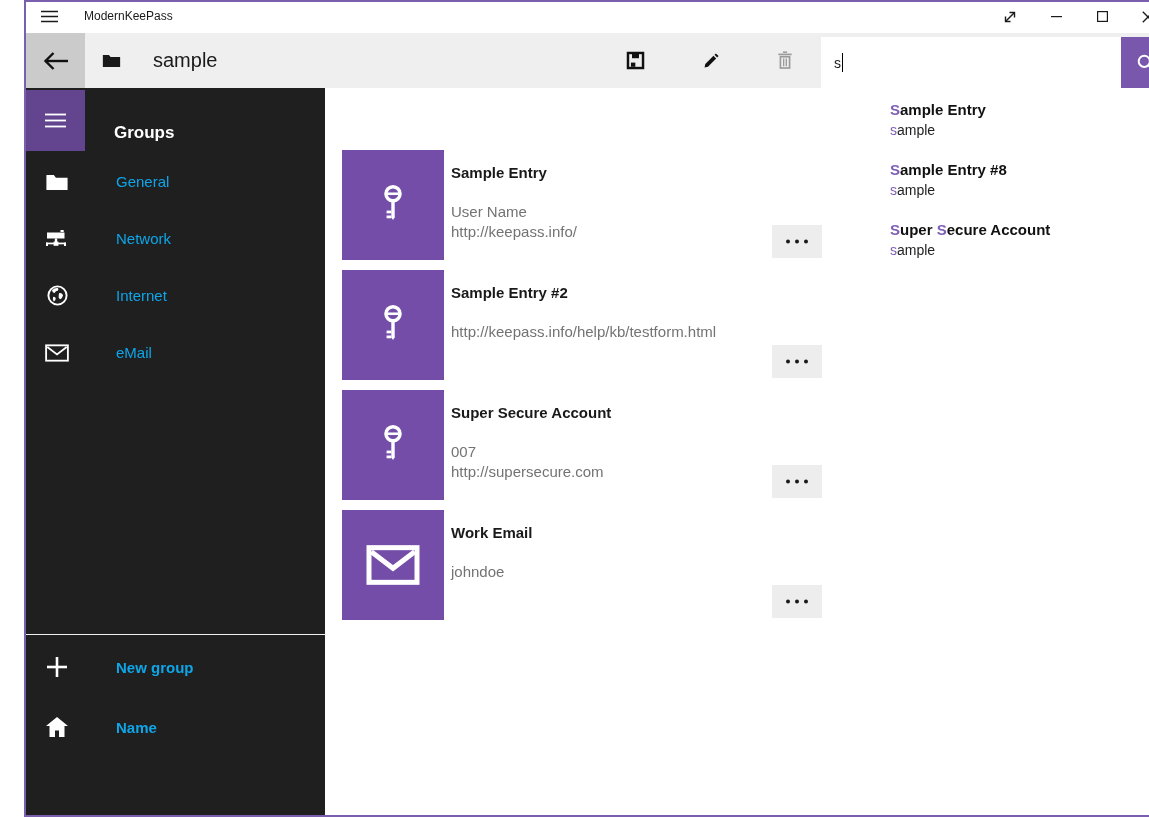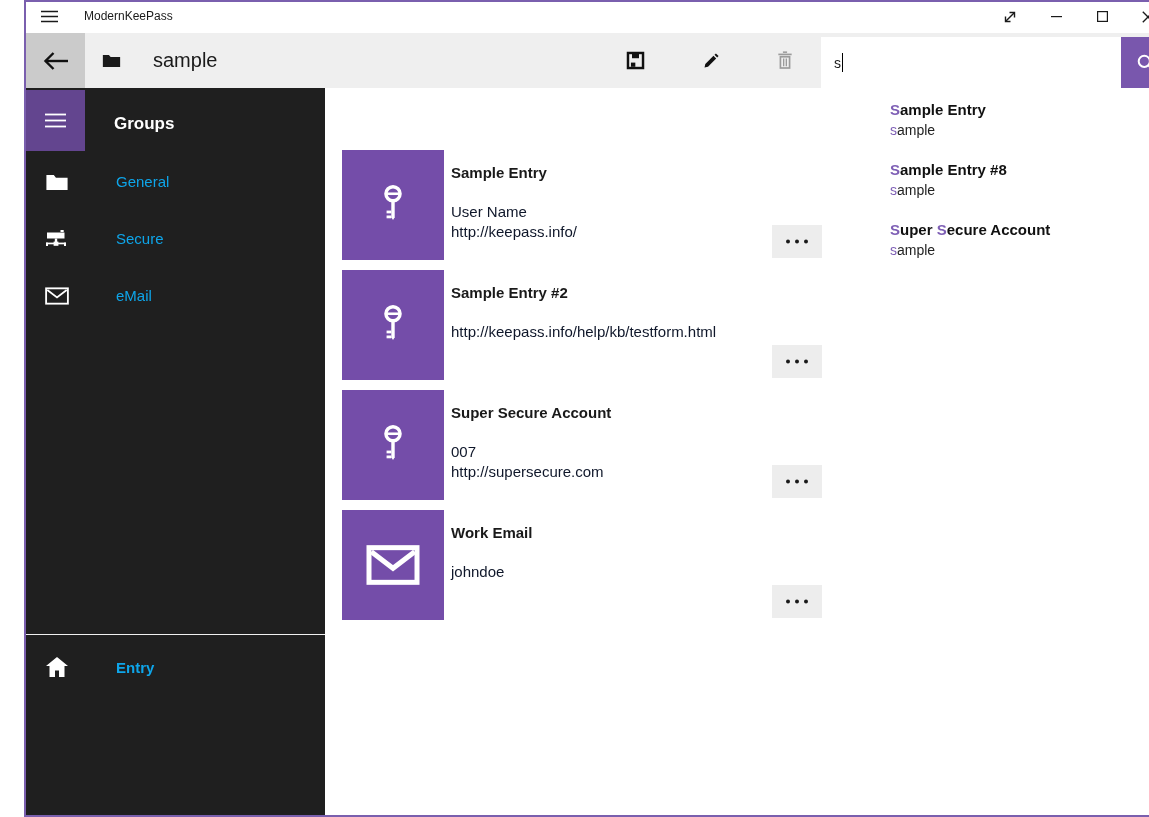--- a/index.html
+++ b/index.html
@@ -24,34 +24,34 @@
   .ab-save { left:587px; } .ab-edit { left:663px; } .ab-del { left:737px; color:#9b9b9b; }
 
   
   .search-input { position:absolute; left:797px; top:37px; width:300px; height:51px; background:#fff; display:flex; align-items:center; padding-left:13px; font-size:14px; color:#1a1a1a; z-index:7; }
   .caret { display:inline-block; width:1px; height:19px; background:#000; margin-left:1px; }
   .search-btn { position:absolute; left:1097px; top:37px; width:50px; height:51px; background:#7957ad; display:flex; align-items:center; justify-content:center; color:#fff; z-index:7; }
 
   
   .sidebar { position:absolute; left:2px; top:88px; width:299px; height:727px; background:#1f1f1f; z-index:4; }
   .hamb { position:absolute; left:0; top:2px; width:59px; height:61px; background:#63458f; display:flex; align-items:center; justify-content:center; }
-  .groups-h { position:absolute; left:88px; top:5px; height:61px; line-height:61px; color:#fff; font-size:17px; font-weight:700; }
+  .groups-h { position:absolute; left:88px; top:14px; height:61px; line-height:61px; color:#fff; font-size:17px; font-weight:700; }
   .nav { position:absolute; left:0; top:65px; width:299px; }
   .nav-item { height:57px; display:flex; align-items:center; color:#0ea5e9; font-size:15px;gap:18px; }
   .nav-item .ic { width:26px; height:26px; margin-left:18px; margin-right:28px; display:flex; align-items:center; justify-content:center; color:#fff; }
   .divider { position:absolute; left:0; top:546px; width:299px; height:1px; background:#f0f0f0; }
   .foot { position:absolute; left:0; top:549px; width:299px; }
   .foot .nav-item { height:60px; font-weight:700; }
 
   
   .entries { position:absolute; left:318px; top:150px; width:480px; z-index:3; }
   .entry { position:relative; height:110px; margin-bottom:10px; }
   .tile { position:absolute; left:0; top:0; width:102px; height:110px; background:#744da9; display:flex; align-items:center; justify-content:center; color:#fff; }
   .e-title { position:absolute; left:109px; top:13px; font-size:15px; font-weight:700; color:#1a1a1a; line-height:20px; white-space:nowrap; }
-  .e-lines { position:absolute; left:109px; top:52px; font-size:15px; color:#0f172a; line-height:20px; white-space:nowrap; }
+  .e-lines { position:absolute; left:109px; top:52px; font-size:15px; color:#737373; line-height:20px; white-space:nowrap; }
   .more { position:absolute; left:430px; top:75px; width:50px; height:33px; background:#ededed; display:flex; align-items:center; justify-content:center; color:#1a1a1a; }
 
   
   .sugg { position:absolute; left:798px; top:88px; width:349px; height:727px; background:#fff; padding:11px 0 0 68px; z-index:8; }
   .sugg-item { height:60px; cursor:default; }
   .s-title { font-size:15px; font-weight:700; line-height:21px; color:#111; }
   .s-sub { font-size:14px; line-height:20px; color:#222; }
   .hl { color:#7e5fb5; }
 
   svg { display:block; }
@@ -173,43 +173,63 @@
             <svg width="24" height="19" viewBox="0 0 24 19" fill="currentColor">
               <rect x="2" y="3.5" width="17.5" height="6"></rect>
               <rect x="15.5" y="1" width="3.2" height="2"></rect>
               <rect x="9.8" y="9.5" width="2.4" height="4"></rect>
               <rect x="1" y="13.6" width="20" height="1.7"></rect>
               <rect x="8.6" y="12.6" width="4.8" height="4.2"></rect>
               <rect x="1" y="13.6" width="2" height="3.4"></rect>
               <rect x="19" y="13.6" width="2" height="3.4"></rect>
             </svg>
           </span>
-        <span>Secure</span>
+        <span>Network</span>
+      </div>
+      <div class="nav-item">
+        <span class="ic">
+            <svg width="23" height="23" viewBox="0 0 24 24">
+              <circle cx="12" cy="12" r="9.5" fill="none" stroke="currentColor" stroke-width="2"></circle>
+              <path fill="currentColor" d="M6.2 6.5 Q8.8 3.8 12.3 4.2 Q13.8 5.6 12.2 7.1 Q9.9 7.3 9.2 9.2 Q6.9 9.7 6.2 6.5 Z"></path>
+              <path fill="currentColor" d="M13.6 9.6 Q16.8 9.1 17.8 11.7 Q17.2 15 14.8 16 Q12.7 15.1 13.2 12.4 Z"></path>
+              <path fill="currentColor" d="M7.5 13.5 Q9.5 13 10.2 15 Q9.8 17.5 8 18.2 Q6.3 16.3 7.5 13.5 Z"></path>
+            </svg>
+          </span>
+        <span>Internet</span>
       </div>
       <div class="nav-item">
         <span class="ic">
             <svg width="24" height="18" viewBox="0 0 26 19" fill="none" stroke="currentColor" stroke-width="2">
               <rect x="1.2" y="1.2" width="23.6" height="16.6"></rect>
               <path d="M2.5 3 L13 11 L23.5 3"></path>
             </svg>
           </span>
         <span>eMail</span>
       </div>
     </nav>
 
     <div class="divider"></div>
 
     <div class="foot">
       <div class="nav-item">
         <span class="ic">
+            <svg width="22" height="22" viewBox="0 0 22 22" stroke="currentColor" stroke-width="2.6">
+              <line x1="11" y1="1" x2="11" y2="21"></line>
+              <line x1="1" y1="11" x2="21" y2="11"></line>
+            </svg>
+          </span>
+        <span>New group</span>
+      </div>
+      <div class="nav-item">
+        <span class="ic">
             <svg width="24" height="22" viewBox="0 0 24 22" fill="currentColor">
               <path d="M12 1 L23 10 H19.5 V21 H14 V14.5 H10 V21 H4.5 V10 H1 z"></path>
             </svg>
           </span>
-        <span>Entry</span>
+        <span>Name</span>
       </div>
     </div>
   </aside>
 
   <main class="entries">
 
     <div class="entry">
       <div class="tile">
         <svg width="30" height="62" viewBox="0 0 28 40">
             <circle cx="14" cy="9.5" r="6.6" fill="none" stroke="#fff" stroke-width="3.2"></circle>

